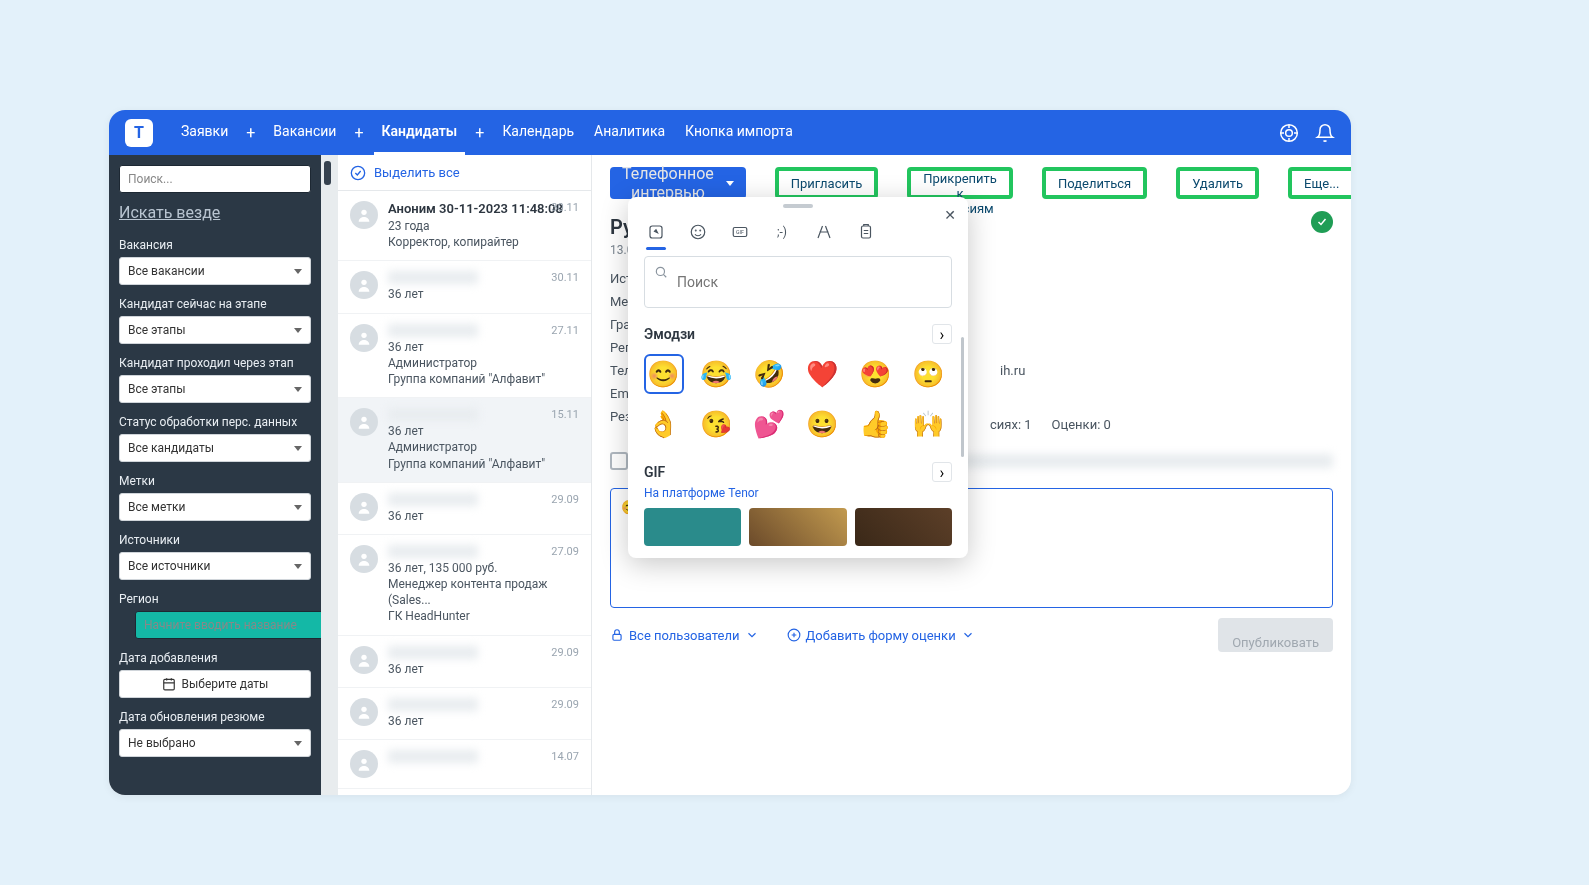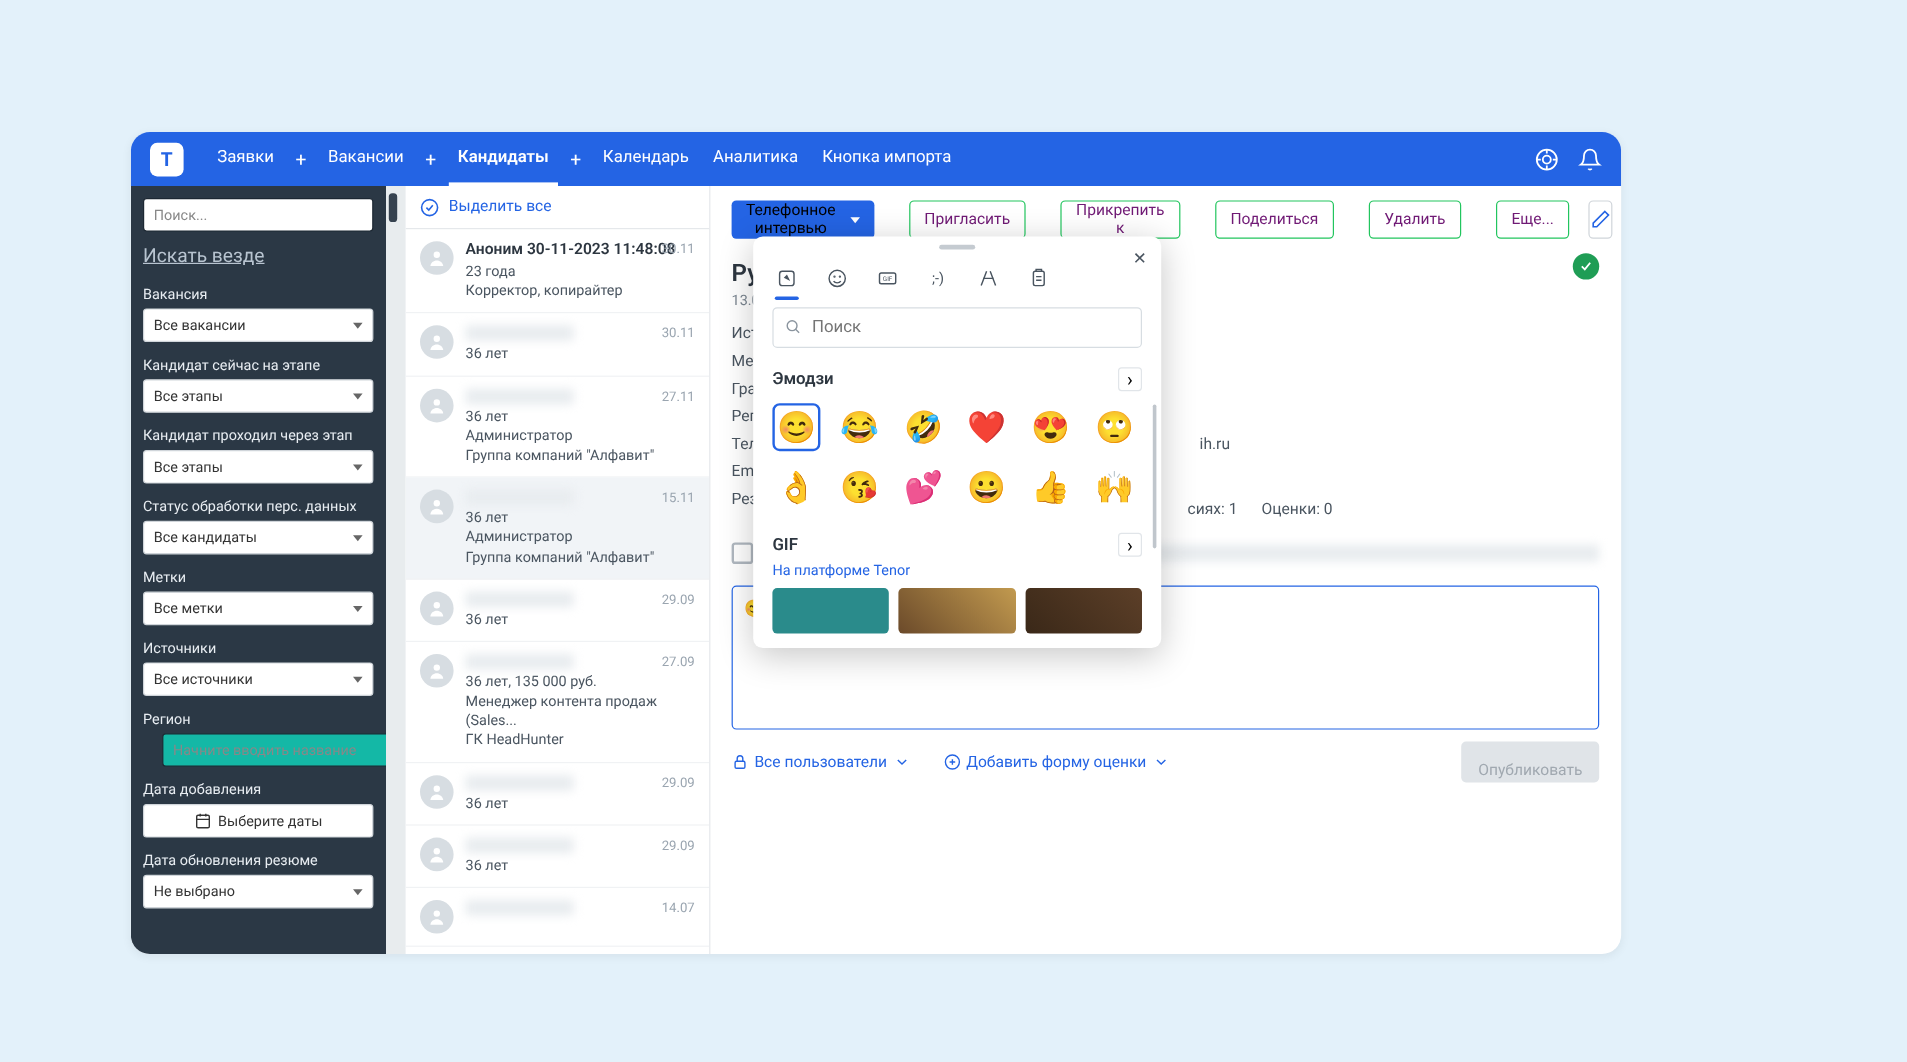--- a/index.html
+++ b/index.html
@@ -43,23 +43,23 @@
 .avatar svg { width: 16px; height: 16px; fill: #fff; }
 .cand-main { flex: 1; min-width: 0; }
 .cand-name { font-size: 13px; font-weight: 600; color: #2d3640; margin-bottom: 2px; }
 .cand-name.blur { filter: blur(4px); background: #e8ecef; border-radius: 2px; height: 13px; width: 90px; }
 .cand-sub { font-size: 12px; color: #4a5560; line-height: 1.35; }
 .cand-date { position: absolute; top: 10px; right: 12px; font-size: 11px; color: #9aa5b0; }
 
 
 .detail { flex: 1; padding: 12px 18px; overflow-y: auto; position: relative; }
 .action-row { display: flex; gap: 8px; align-items: center; margin-bottom: 16px; }
-.btn-primary { background: #2464e4; color: #000000; border: none; border-radius: 4px; height: 32px; padding: 0 12px; font-size: 13px; display: flex; align-items: center; gap: 8px; cursor: pointer; }
+.btn-primary { background: #2464e4; color: #e5e5e5; border: none; border-radius: 4px; height: 32px; padding: 0 12px; font-size: 16px; display: flex; align-items: center; gap: 8px; cursor: pointer; }
 .btn-primary .dd { border-left: 4px solid transparent; border-right: 4px solid transparent; border-top: 5px solid #fff; margin-left: 4px; }
-.btn-sec { background: #fff; color: #701a75; border: 1px solid #22c55e; border-radius: 4px; height: 32px; padding: 0 12px; font-size: 13px; cursor: pointer; margin-left: 21px; }
+.btn-sec { background: #fff; color: #0c4a6e; border: 4px solid #22c55e; border-radius: 4px; height: 32px; padding: 0 12px; font-size: 13px; cursor: pointer; margin-left: 21px; }
 .icon-btn { width: 32px; height: 32px; border: 1px solid #d0d5da; border-radius: 4px; display: flex; align-items: center; justify-content: center; cursor: pointer; }
 .icon-btn.blue svg { stroke: #2464e4; }
 .icon-btn svg { width: 18px; height: 18px; fill: none; stroke: #2464e4; stroke-width: 1.8; }
 .action-spacer { margin-left: auto; }
 
 .detail-title { font-size: 20px; font-weight: 600; color: #2d3640; margin-bottom: 4px; }
 .detail-date { font-size: 12px; color: #7a8590; margin-bottom: 14px; }
 .field-row { display: flex; gap: 10px; font-size: 13px; color: #4a5560; margin-bottom: 8px; }
 .field-label { min-width: 60px; }
 
@@ -82,21 +82,21 @@
 
 
 .emoji-picker { position: absolute; left: 549px; top: 93px; width: 340px; background: #fff; border-radius: 8px; box-shadow: 0 6px 28px rgba(0,0,0,0.22); z-index: 50; overflow: hidden; }
 .ep-handle { width: 30px; height: 4px; background: #c5cbd1; border-radius: 2px; margin: 7px auto 4px; }
 .ep-close { position: absolute; top: 10px; right: 12px; cursor: pointer; font-size: 14px; color: #4a5560; }
 .ep-tabs { display: flex; gap: 22px; padding: 10px 18px 6px; }
 .ep-tab { width: 20px; height: 20px; cursor: pointer; position: relative; display: flex; align-items: center; justify-content: center; color: #4a5560; }
 .ep-tab.active::after { content: ''; position: absolute; bottom: -8px; left: 0; right: 0; height: 3px; background: #2464e4; border-radius: 2px; }
 .ep-tab svg { width: 18px; height: 18px; stroke: #4a5560; fill: none; stroke-width: 1.6; }
 .ep-search-wrap { padding: 8px 16px; }
-.ep-search { width: 100%; height: 34px; border: 1px solid #d7dde2; border-radius: 4px; padding: 0 10px 0 32px; font-size: 14px; background: #fff; }
+.ep-search { width: 100%; height: 52px; border: 1px solid #d7dde2; border-radius: 4px; padding: 0 10px 0 32px; font-size: 14px; background: #fff; }
 .ep-search-wrap { position: relative; }
 .ep-search-icon { position: absolute; left: 26px; top: 17px; width: 14px; height: 14px; stroke: #8a949e; fill: none; stroke-width: 2; }
 .ep-section { padding: 8px 16px 4px; display: flex; justify-content: space-between; align-items: center; }
 .ep-sec-title { font-size: 14px; font-weight: 600; color: #2d3640; }
 .ep-sec-chev { width: 20px; height: 20px; border: 1px solid #e1e5e9; border-radius: 3px; display: flex; align-items: center; justify-content: center; cursor: pointer; }
 .ep-grid { display: grid; grid-template-columns: repeat(6, 1fr); gap: 10px; padding: 6px 16px 10px; }
 .ep-emoji { width: 40px; height: 40px; border-radius: 6px; display: flex; align-items: center; justify-content: center; font-size: 26px; cursor: pointer; }
 .ep-emoji.sel { border: 2px solid #2464e4; }
 .ep-scroll { position: absolute; right: 4px; top: 140px; width: 3px; height: 120px; background: #c0c6cc; border-radius: 2px; }
 .ep-gif-title { padding: 8px 16px 0; display: flex; justify-content: space-between; align-items: center; }

